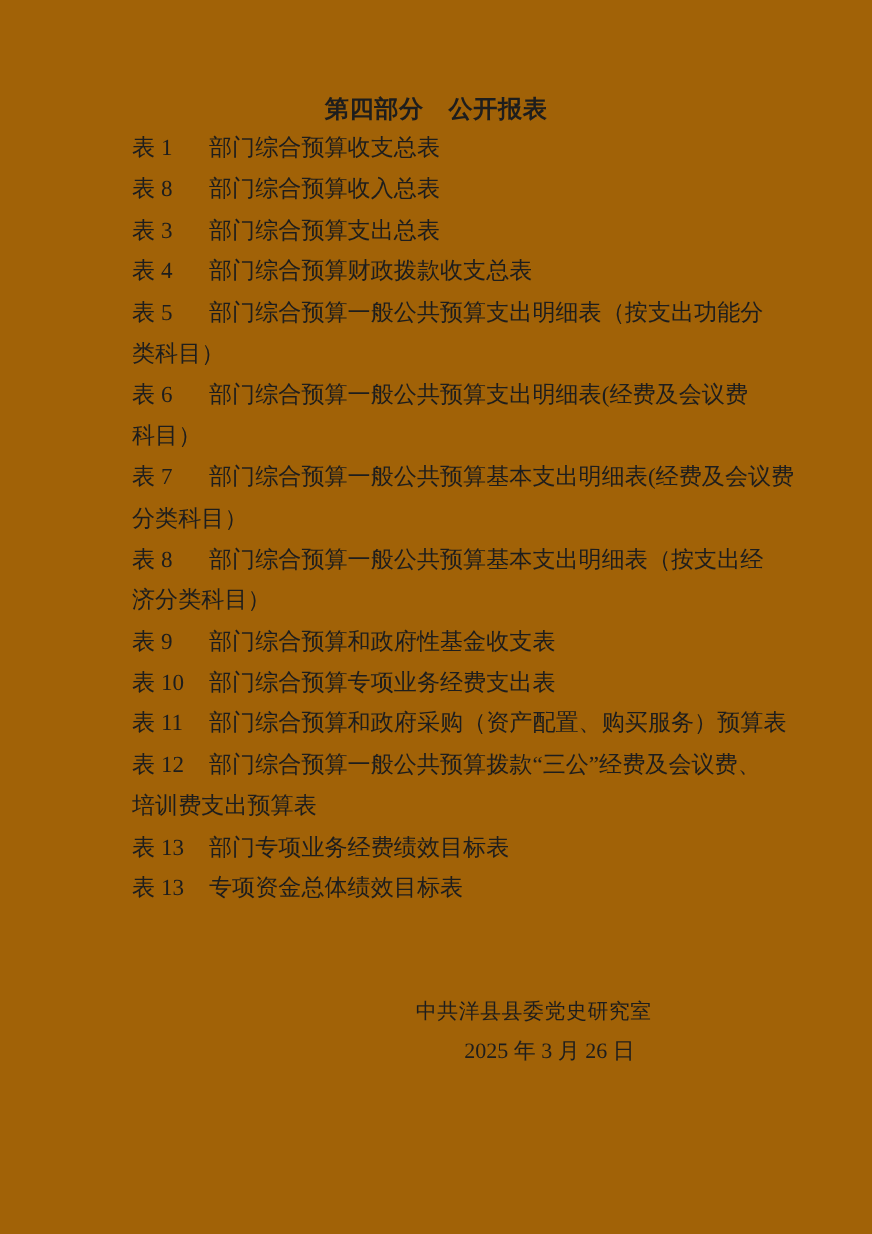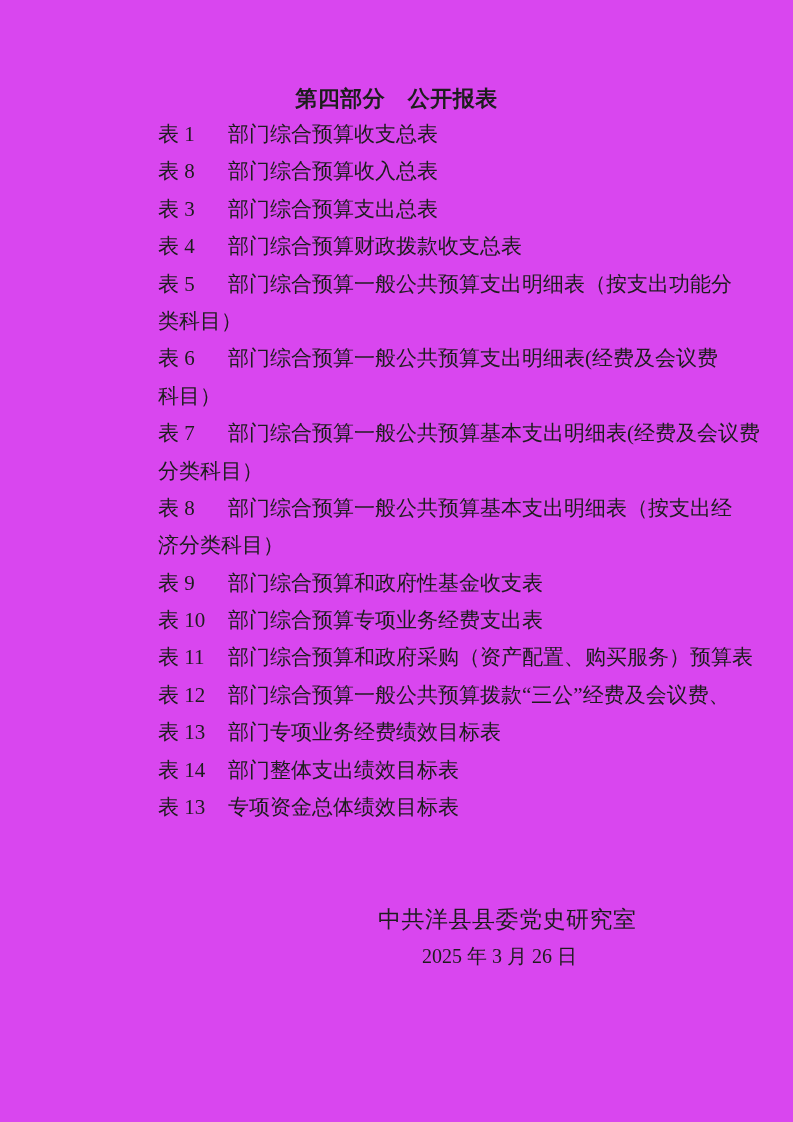--- a/index.html
+++ b/index.html
@@ -4,21 +4,21 @@
 <style>
   html, body {
     margin: 0;
     padding: 0;
     background: #ffffff;
   }
   .page {
     position: relative;
     width: 793px;
     height: 1122px;
-    background: #d946ef;
+    background: #a16207;
     overflow: hidden;
     font-family: "Liberation Serif", "DejaVu Serif", serif;
     color: #1d1d1d;
   }
   .doc-title {
     position: absolute;
     left: 0;
     top: 85px;
     width: 793px;
     text-align: center;
@@ -32,32 +32,31 @@
     position: absolute;
     left: 120px;
     top: 116px;
     width: 640px;
     font-size: 21px;
   }
   .toc-line {
     height: 37.4px;
     line-height: 37.4px;
     white-space: nowrap;
-    margin-left: 38px;
   }
   .toc-label {
     display: inline-block;
     width: 70px;
     white-space: pre;
   }
   .sig-org {
     position: absolute;
     left: 378px;
     top: 908px;
-    font-size: 23px;
+    font-size: 19px;
     line-height: 24px;
     letter-spacing: 0.5px;
     white-space: nowrap;
     text-align: right;
   }
   .sig-date {
     position: absolute;
     left: 422px;
     top: 944px;
     font-size: 20px;
@@ -81,21 +80,21 @@
       <div class="toc-line"><span class="toc-label">表 6</span><span>部门综合预算一般公共预算支出明细表(经费及会议费</span></div>
       <div class="toc-line">科目）</div>
       <div class="toc-line"><span class="toc-label">表 7</span><span>部门综合预算一般公共预算基本支出明细表(经费及会议费</span></div>
       <div class="toc-line">分类科目）</div>
       <div class="toc-line"><span class="toc-label">表 8</span><span>部门综合预算一般公共预算基本支出明细表（按支出经</span></div>
       <div class="toc-line">济分类科目）</div>
       <div class="toc-line"><span class="toc-label">表 9</span><span>部门综合预算和政府性基金收支表</span></div>
       <div class="toc-line"><span class="toc-label">表 10</span><span>部门综合预算专项业务经费支出表</span></div>
       <div class="toc-line"><span class="toc-label">表 11</span><span>部门综合预算和政府采购（资产配置、购买服务）预算表</span></div>
       <div class="toc-line"><span class="toc-label">表 12</span><span>部门综合预算一般公共预算拨款“三公”经费及会议费、</span></div>
+      <div class="toc-line">培训费支出预算表</div>
       <div class="toc-line"><span class="toc-label">表 13</span><span>部门专项业务经费绩效目标表</span></div>
-      <div class="toc-line"><span class="toc-label">表 14</span><span>部门整体支出绩效目标表</span></div>
       <div class="toc-line"><span class="toc-label">表 13</span><span>专项资金总体绩效目标表</span></div>
     </div>
 
   <div class="sig-org">中共洋县县委党史研究室</div>
 
   <div class="sig-date">2025 年 3 月 26 日</div>
 </div>
 
 </body></html>

